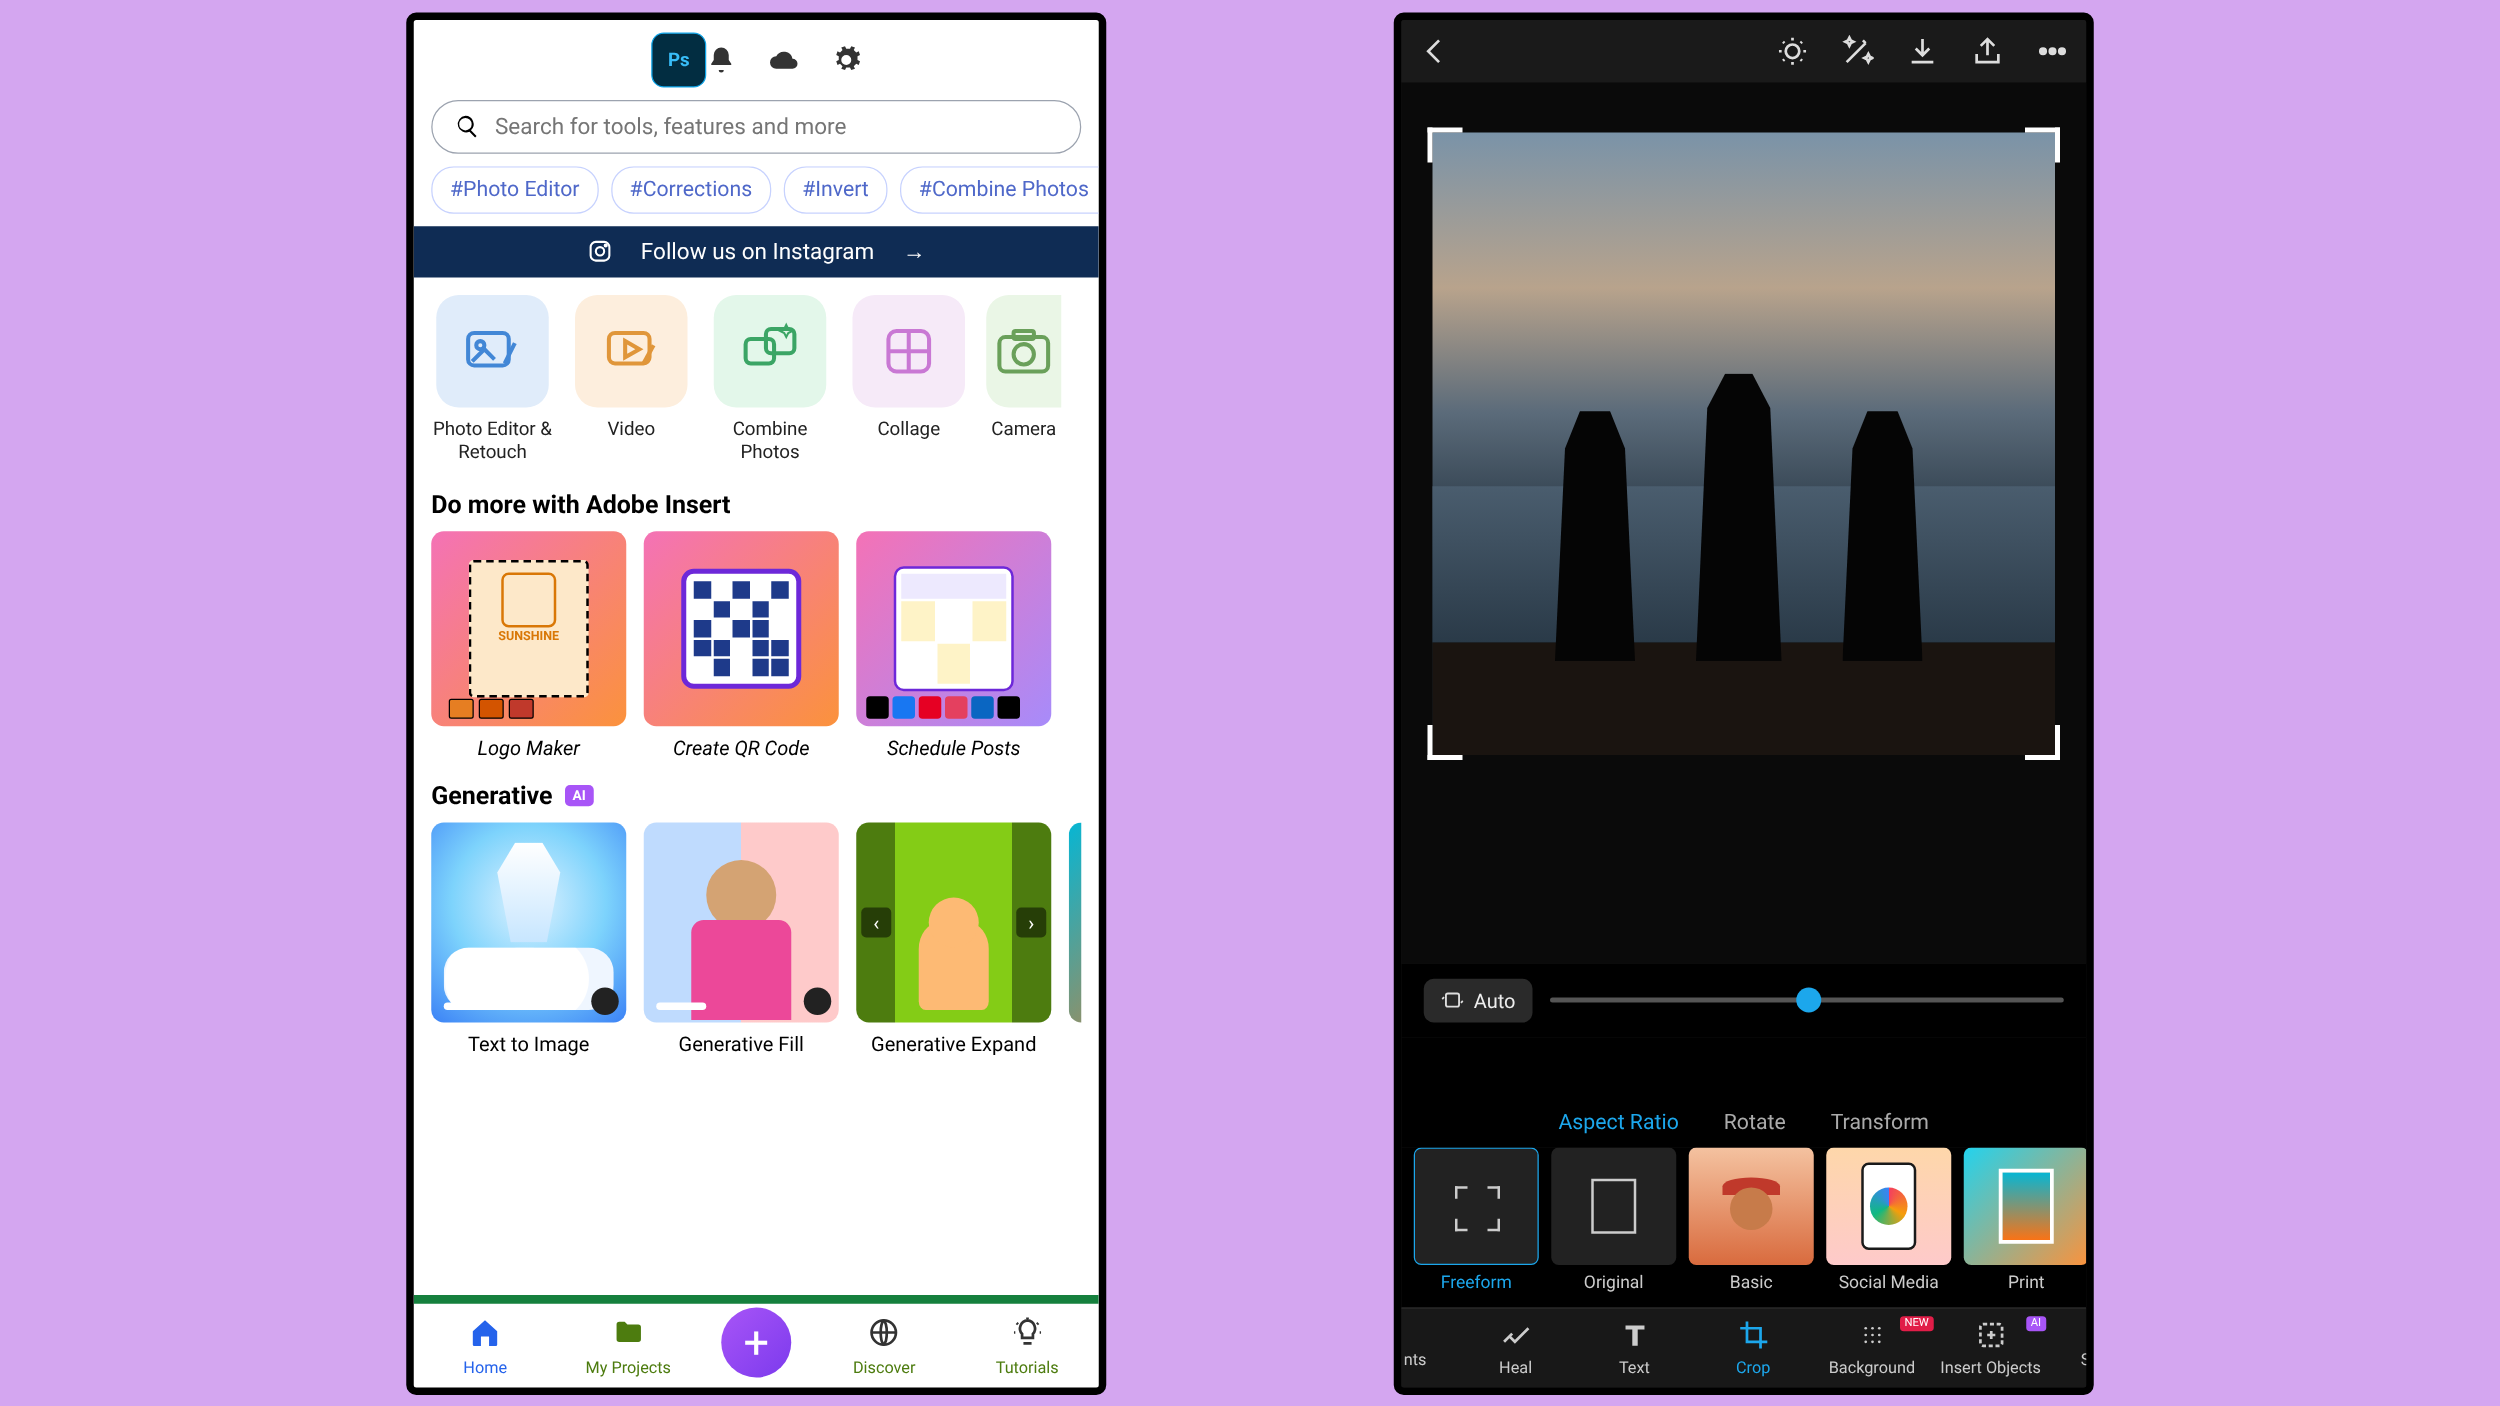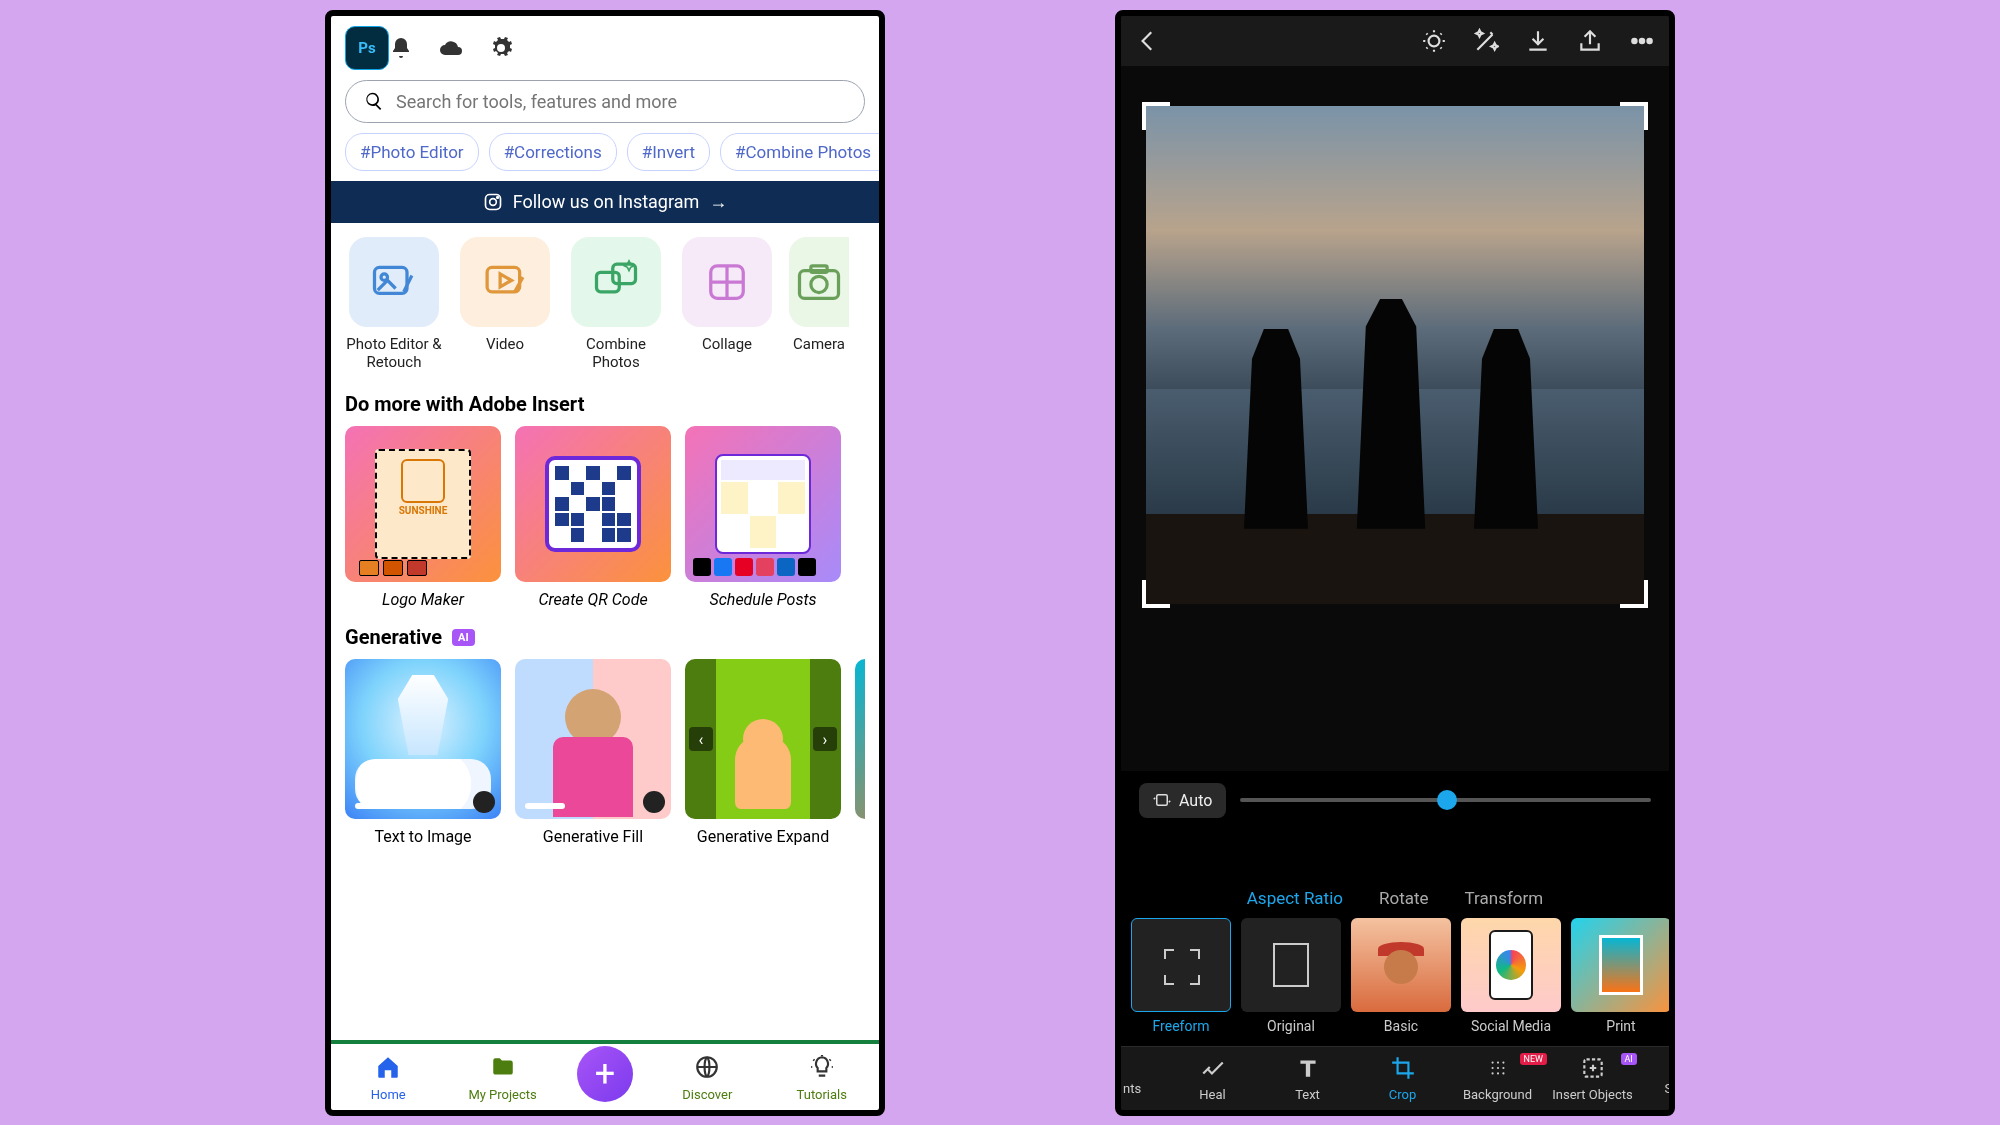--- a/index.html
+++ b/index.html
@@ -1,30 +1,30 @@
 <!DOCTYPE html>
 <html><head>
 <meta charset="utf-8">
 <style>
 * { margin:0; padding:0; box-sizing:border-box; font-family:-apple-system,BlinkMacSystemFont,"Segoe UI",Roboto,sans-serif; }
 body { background:#d4a6f0; width:2000px; height:1125px; display:flex; align-items:center; justify-content:center; gap:230px; }
 
 
 .phone1 { width:560px; height:1106px; background:#fff; border:6px solid #000; border-radius:8px; display:flex; flex-direction:column; overflow:hidden; }
-.p1-top { display:flex; align-items:center; justify-content:flex-start; padding:10px 14px 6px; }
+.p1-top { display:flex; align-items:center; justify-content:center; padding:10px 14px 6px; }
 .ps-logo { width:44px; height:44px; background:#022d41; border-radius:10px; display:flex; align-items:center; justify-content:center; color:#38bdf8; font-weight:700; font-size:15px; border:1px solid #0ea5e9; }
 .top-icons { display:flex; gap:26px; }
 .top-icons svg, .top-icons span { width:24px; height:24px; fill:#333; }
 .search { margin:4px 14px 10px; border:1px solid #9ca3af; border-radius:22px; padding:10px 18px; display:flex; align-items:center; gap:12px; }
 .search svg { width:20px; height:20px; fill:#000; }
 .search input { border:none; outline:none; font-size:18px; flex:1; color:#666; }
 .chips { display:flex; gap:10px; padding:0 14px 10px; overflow:hidden; white-space:nowrap; }
 .chip { border:1px solid #c7d2fe; border-radius:18px; padding:8px 14px; color:#4f68c9; font-size:17px; cursor:pointer; }
 .chip:last-child { padding-right:30px; }
-.insta { background:#0f2c54; color:#fff; padding:10px; text-align:center; font-size:18px; display:flex; align-items:center; justify-content:center; gap:10px; }
+.insta { background:#0f2c54; color:#fff; padding:10px; text-align:center; font-size:18px; display:flex; align-items:center; justify-content:center; gap:23px; }
 .insta svg { width:20px; height:20px; stroke:#fff; fill:none; stroke-width:2; }
 .tools { display:flex; gap:13px; padding:14px 14px 4px; overflow:hidden; }
 .tool { width:98px; text-align:center; flex-shrink:0; }
 .tool-ico { width:90px; height:90px; border-radius:18px; display:flex; align-items:center; justify-content:center; margin:0 auto 8px; }
 .tool-ico svg { width:52px; height:52px; fill:none; stroke-width:4; }
 .tool-lbl { font-size:15px; color:#222; line-height:1.25; }
 .t-edit .tool-ico { background:#e0ecfa; } .t-edit svg { stroke:#4287d6; }
 .t-video .tool-ico { background:#fdeedd; } .t-video svg { stroke:#e0963a; }
 .t-combine .tool-ico { background:#e3f7ea; } .t-combine svg { stroke:#3ba565; }
 .t-collage .tool-ico { background:#f6eaf8; } .t-collage svg { stroke:#c978d4; }
@@ -59,21 +59,21 @@
 .person-body{width:80px;height:80px;background:#ec4899;border-radius:10px 10px 0 0;margin:-8px auto 0}
 .gexp { background:linear-gradient(to right,#4d7c0f 20%,#84cc16 20%,#84cc16 80%,#4d7c0f 80%); position:relative; }
 .dog{position:absolute;bottom:10px;left:50px;width:56px;height:70px;background:#fdba74;border-radius:30% 30% 10% 10%}
 .dog-head{width:40px;height:40px;background:#fdba74;border-radius:50%;margin:-20px auto 0;position:relative}
 .arrow-btn{position:absolute;top:50%;transform:translateY(-50%);width:24px;height:24px;background:rgba(0,0,0,.5);color:#fff;border-radius:4px;display:flex;align-items:center;justify-content:center;font-size:16px}
 .gen-bottomline{position:absolute;bottom:10px;left:10px;width:40px;height:6px;background:#fff;border-radius:3px}
 .gen-badge{position:absolute;bottom:6px;right:6px;width:22px;height:22px;background:#222;border-radius:50%}
 .gen4 { width:20px; overflow:hidden; }
 .gen4-img{width:156px;height:160px;background:linear-gradient(135deg,#06b6d4,#f97316);border-radius:10px}
 
-.navbar { border-top:4px solid #15803d; display:flex; justify-content:space-around; align-items:flex-end; padding:10px 0 8px; margin-top:auto; }
+.navbar { border-top:7px solid #15803d; display:flex; justify-content:space-around; align-items:flex-end; padding:10px 0 8px; margin-top:auto; }
 .nav { text-align:center; font-size:13px; color:#4d7c0f; width:80px; }
 .nav.active { color:#2563eb; }
 .nav svg { width:26px; height:26px; fill:currentColor; }
 .nav-lbl { margin-top:4px; }
 .fab { width:56px; height:56px; background:linear-gradient(135deg,#a855f7,#7c3aed); border-radius:50%; display:flex; align-items:center; justify-content:center; color:#fff; font-size:36px; margin-top:-14px; }
 
 
 .phone2 { width:560px; height:1106px; background:#181818; border:6px solid #000; border-radius:8px; display:flex; flex-direction:column; overflow:hidden; color:#eee; }
 .p2-top { display:flex; justify-content:space-between; align-items:center; padding:12px 14px; background:#1a1a1a; }
 .p2-top svg { width:26px; height:26px; fill:none; stroke:#ddd; stroke-width:2; }

